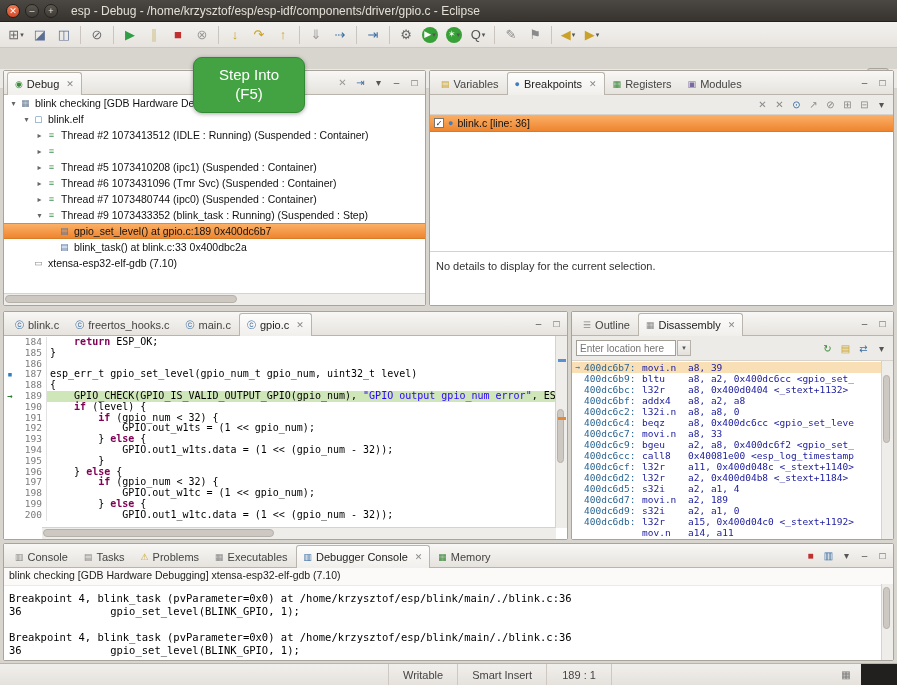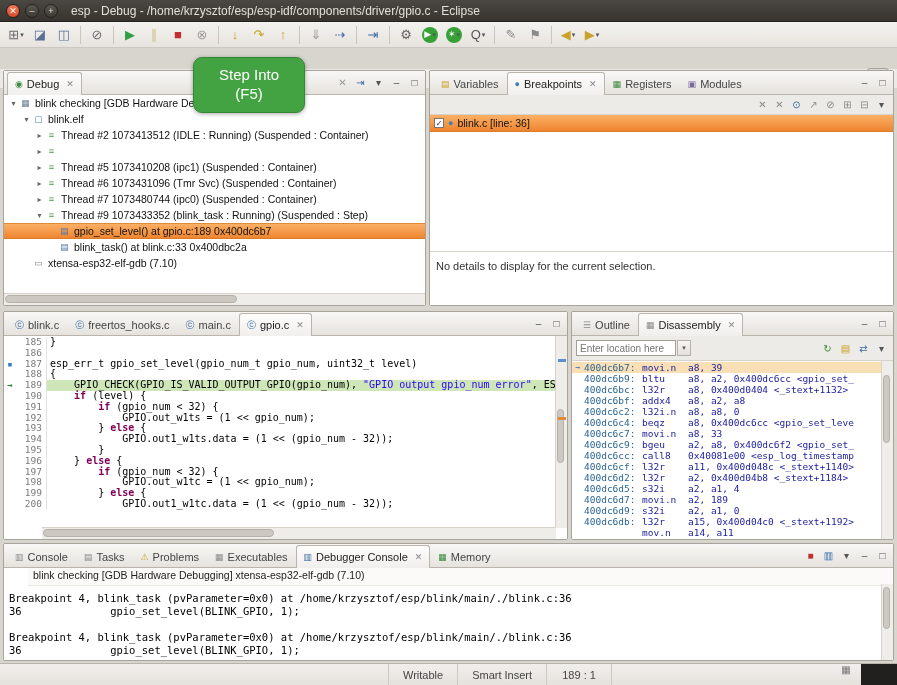--- a/index.html
+++ b/index.html
@@ -76,26 +76,26 @@
   .loc-dd{width:14px;height:16px;display:flex;align-items:center;justify-content:center;font-size:7px;color:#555;border:1px solid #b5b0a8;background:linear-gradient(#f7f6f4,#e4e1dc);margin-left:-1px;box-sizing:border-box;}
   #disasm-lines{position:absolute;top:1px;left:0;right:11px;bottom:0;overflow:hidden;}
   .drow{display:flex;height:11px;line-height:11px;font-family:"DejaVu Sans Mono",monospace;font-size:9.5px;white-space:pre;}
   .dmark{flex:0 0 12px;text-align:center;color:#2f6fbf;font-size:8px;}
   .daddr{flex:0 0 58px;color:var(--addr,#2b6693);}
   .dop{flex:0 0 46px;color:var(--asm,#1b1b9e);font-weight:normal;}
   .dargs{color:var(--asm,#1b1b9e);}
   .drow.current{background:#f8dfb5;}
 
   
-  .console-header{height:15px;flex:0 0 15px;background:#fbfaf8;font-size:10.5px;color:#222;padding:1px 5px;border-bottom:1px solid #eceae6;white-space:nowrap;margin-left:24px;}
+  .console-header{height:15px;flex:0 0 15px;background:#fbfaf8;font-size:10.5px;color:#222;padding:1px 5px;border-bottom:1px solid #eceae6;white-space:nowrap;}
   #console-lines{position:absolute;top:22px;left:0;right:11px;bottom:0;overflow:hidden;padding:2px 5px 0;}
   .con-line{font-family:"DejaVu Sans Mono",monospace;font-size:10.5px;height:13px;line-height:13px;white-space:pre;color:#000;}
 
   
-  .statusbar{position:absolute;left:0;right:0;top:663px;height:22px;background:linear-gradient(#f1efec,#e5e2dd);border-top:1px solid #b9b4ac;display:flex;align-items:flex-start;font-size:11px;color:#444;box-sizing:border-box;}
+  .statusbar{position:absolute;left:0;right:0;top:663px;height:22px;background:linear-gradient(#f1efec,#e5e2dd);border-top:1px solid #b9b4ac;display:flex;align-items:center;font-size:11px;color:#444;box-sizing:border-box;}
   .sb-lead{width:388px;}
   .sb-seg{height:100%;display:flex;align-items:center;justify-content:center;border-left:1px solid #cdc9c2;padding:0 14px;min-width:66px;box-sizing:border-box;}
   .sb-seg.last{border-right:1px solid #cdc9c2;}
   .sb-fill{flex:1;}
   .sb-icon{width:18px;text-align:center;color:#777;font-size:10px;}
   .sb-dark{width:36px;height:21px;background:#21201e;margin-left:6px;}
 
   
   .tooltip{position:absolute;left:193px;top:57px;width:112px;padding:7px 4px 9px;background:var(--tooltip-green,#43a343);border:1px solid #338833;border-radius:9px;color:#fff;text-align:center;z-index:40;box-shadow:0 1px 4px rgba(0,0,0,.35);box-sizing:border-box;}
   .tt1,.tt2{font-size:15px;line-height:19px;}
@@ -346,20 +346,25 @@
         <span>gpio.c</span>
         <span class="tabx">✕</span>
       </div>
       <div class="pacts" id="editor-actions">
           <span class="pact" style="color: rgb(85, 85, 85);">–</span>
           <span class="pact" style="color: rgb(85, 85, 85);">□</span>
         </div>
     </div>
     <div class="editor-body">
       <div id="code-lines">
+          <div class="codeline">
+            <span class="cmark"></span>
+            <span class="lnum">184</span>
+            <span class="ctext"><span class="pl">    </span><span class="kw">return</span><span class="pl"> ESP_OK;</span></span>
+          </div>
           <div class="codeline">
             <span class="cmark"></span>
             <span class="lnum">185</span>
             <span class="ctext"><span class="pl">}</span></span>
           </div>
           <div class="codeline">
             <span class="cmark"></span>
             <span class="lnum">186</span>
             <span class="ctext"></span>
           </div>

